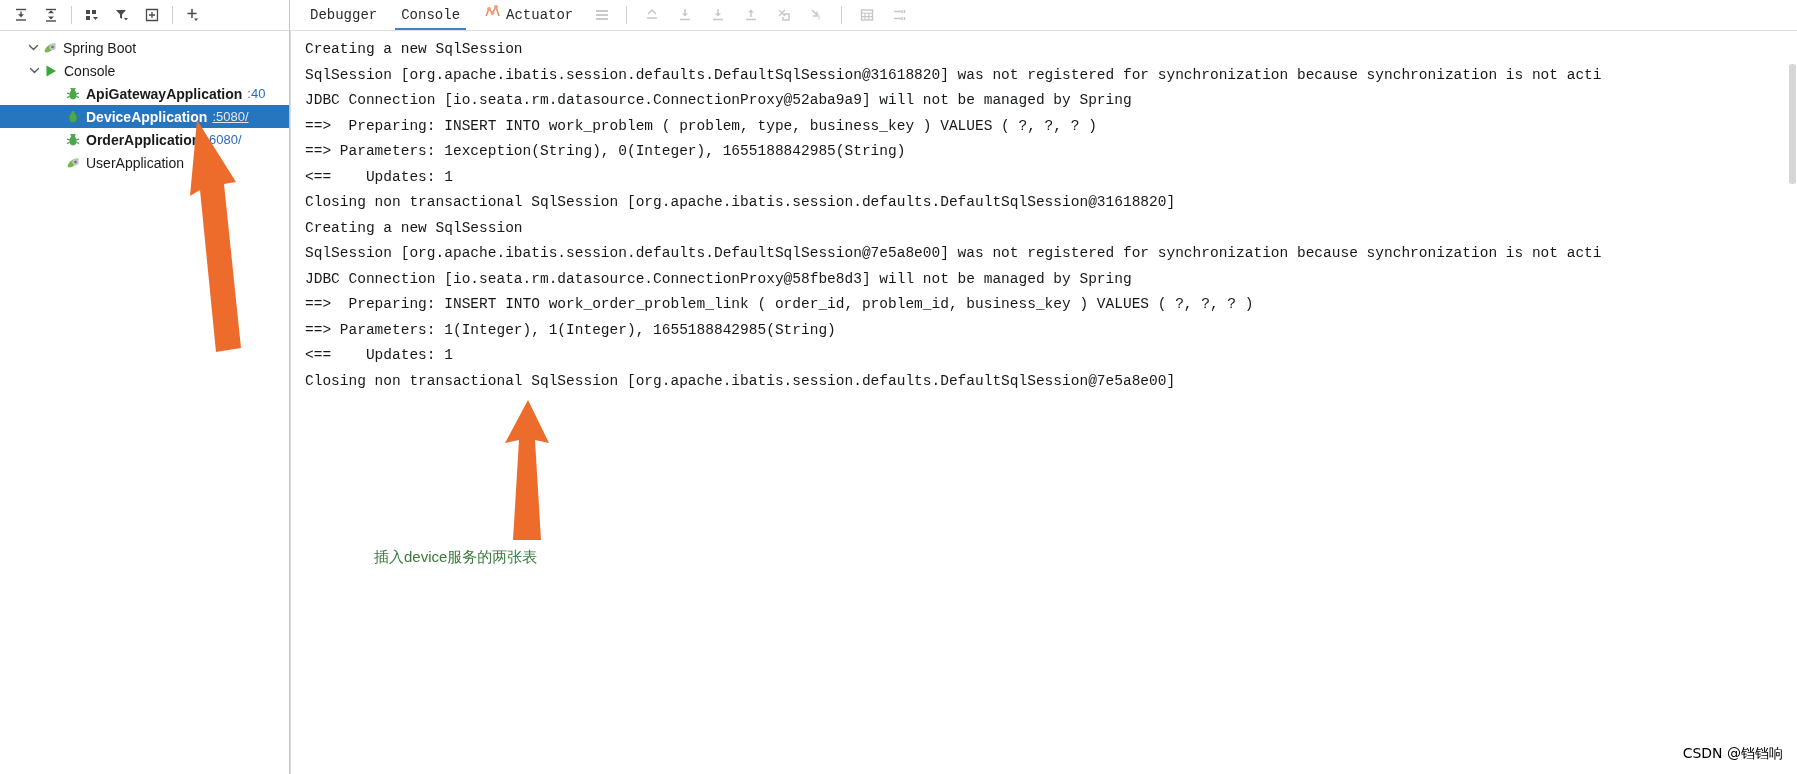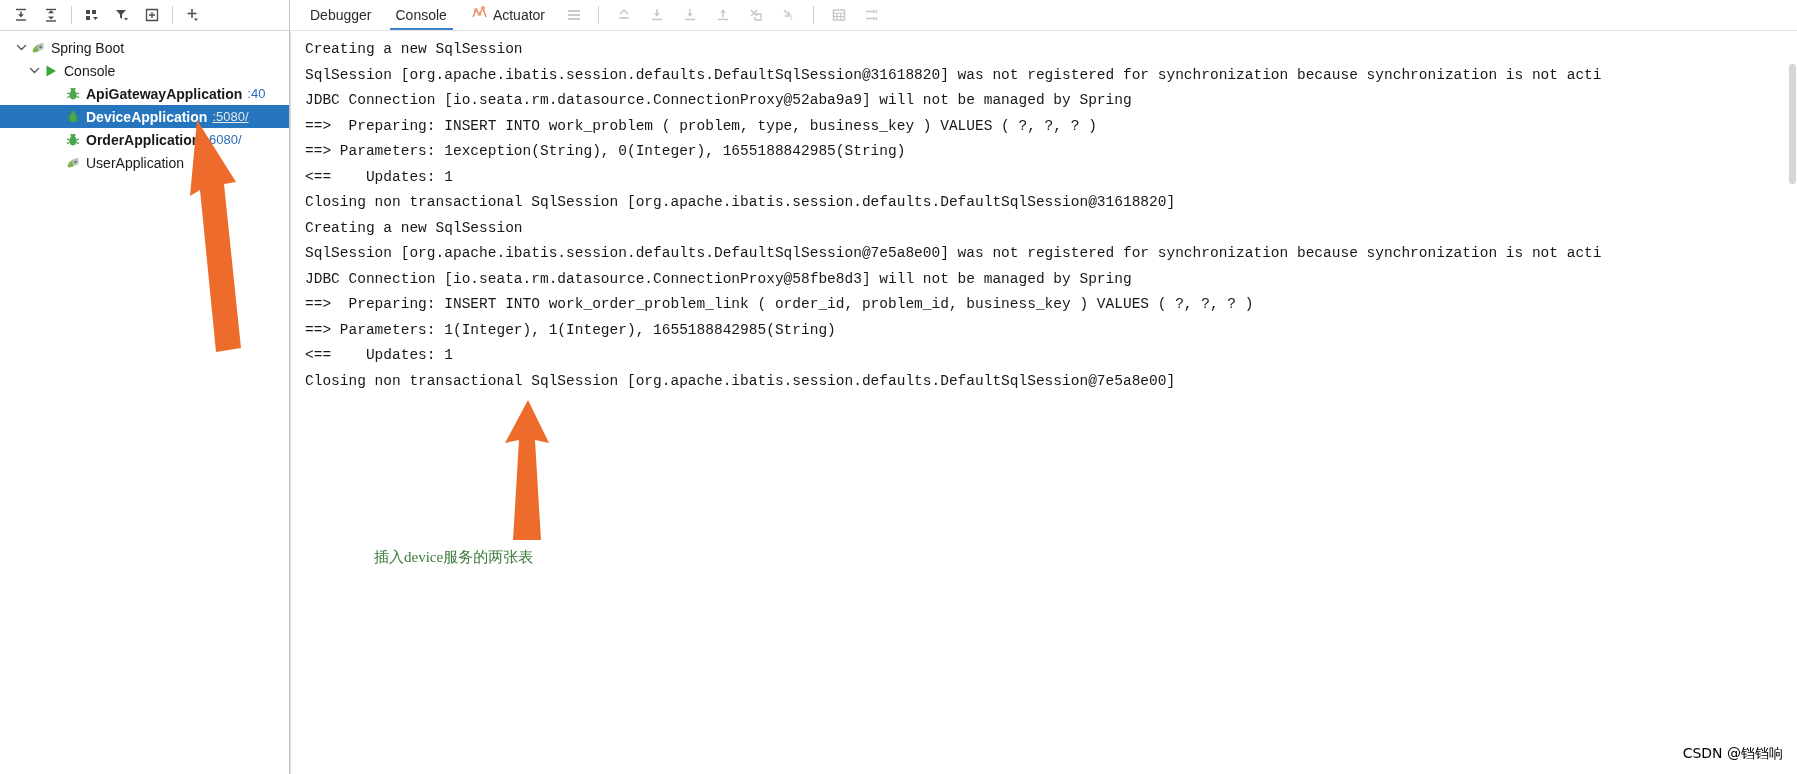--- a/index.html
+++ b/index.html
@@ -84,40 +84,41 @@
   .node-label.bold { font-weight: bold; }
   .port {
     color: #2b6cb8;
     font-size: 13px;
     margin-left: 5px;
   }
   .tree-row.selected .port {
     color: #e5e5e5;
     text-decoration: underline;
   }
-  .ind-0 { padding-left: 13px; }
+  .ind-0 { padding-left: 25px; }
   .ind-1 { padding-left: 26px; }
   .ind-2 { padding-left: 48px; }
 
   
   .right-panel {
     flex: 1 1 auto;
     height: 774px;
     position: relative;
     background: #ffffff;
     overflow: hidden;
   }
   .console-toolbar {
     height: 31px;
     display: flex;
     align-items: center;
     border-bottom: 1px solid #e2e2e2;
     box-sizing: border-box;
     background: #ffffff;
     padding-left: 8px;
+    font-family: Liberation Mono, monospace;
   }
   .tab {
     font-size: 14px;
     color: #2b2b2b;
     padding: 0 12px;
     height: 30px;
     line-height: 30px;
     position: relative;
     display: flex;
     align-items: center;
@@ -160,21 +161,21 @@
     height: 25.5px;
     white-space: pre;
     overflow: hidden;
   }
   .annotation {
     position: absolute;
     left: 374px;
     top: 548px;
     font-size: 15px;
     color: #3a7a3a;
-    font-family: Liberation Serif, serif;
+    font-family: Liberation Sans, sans-serif;
     white-space: nowrap;
   }
   .watermark {
     position: absolute;
     right: 14px;
     bottom: 11px;
     font-size: 14px;
     color: #000000;
     font-family: "DejaVu Sans", sans-serif;
     white-space: nowrap;

